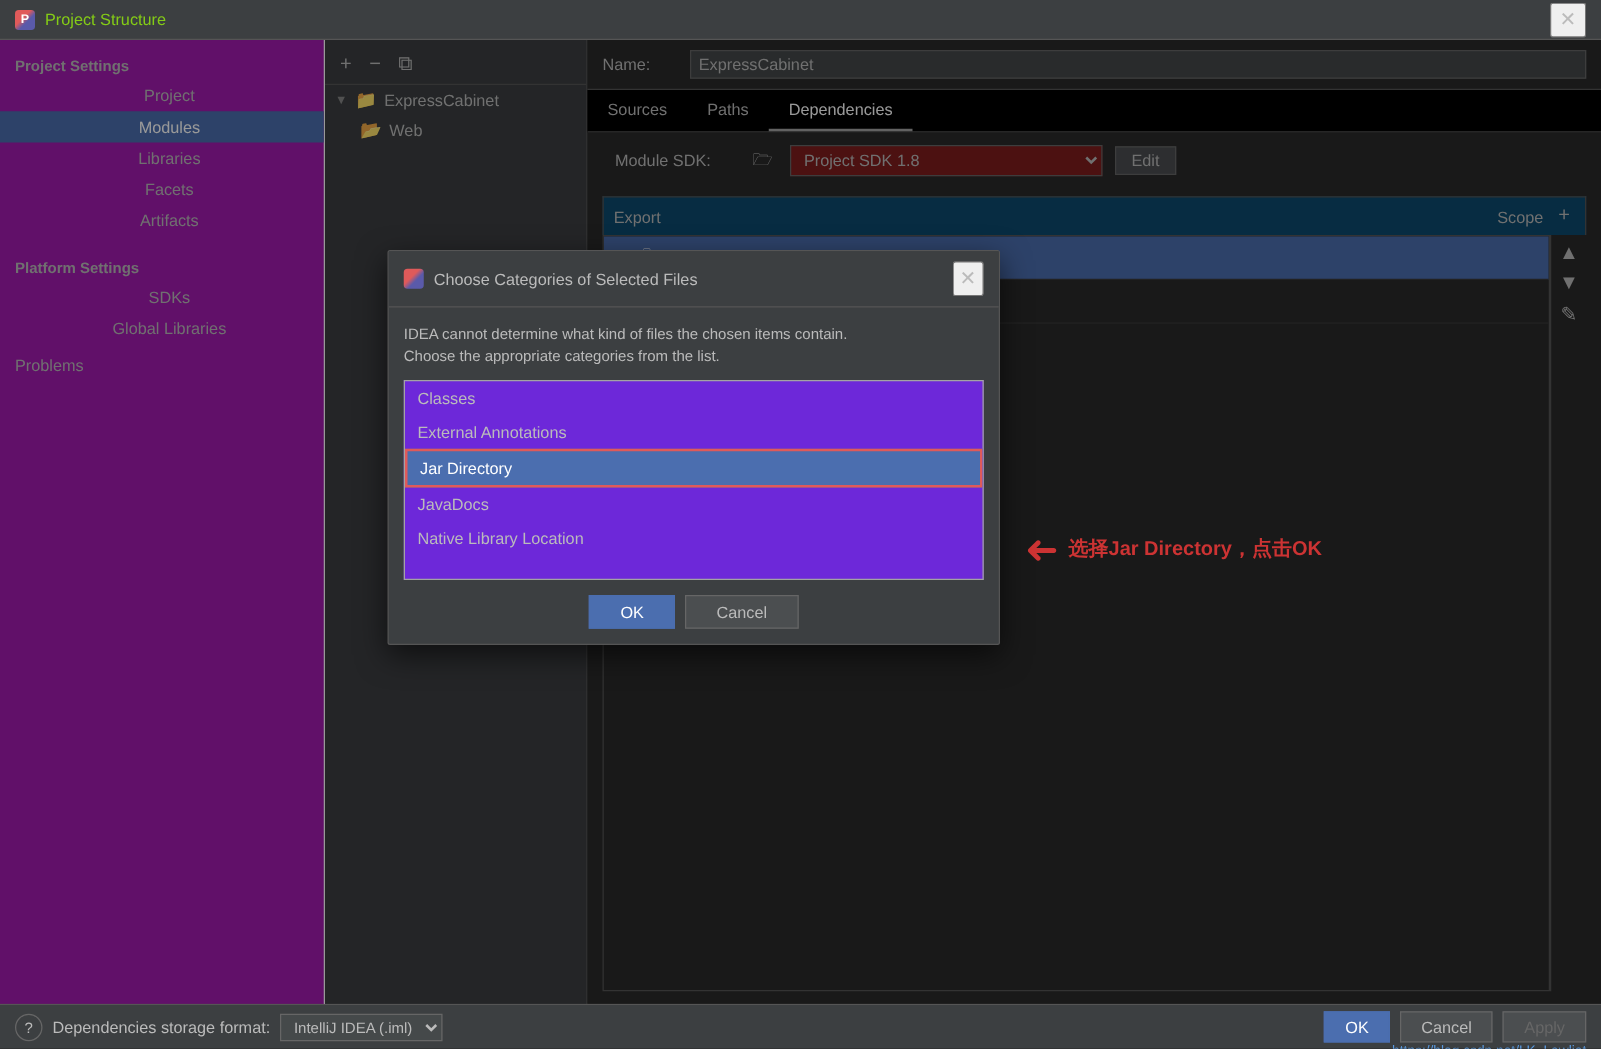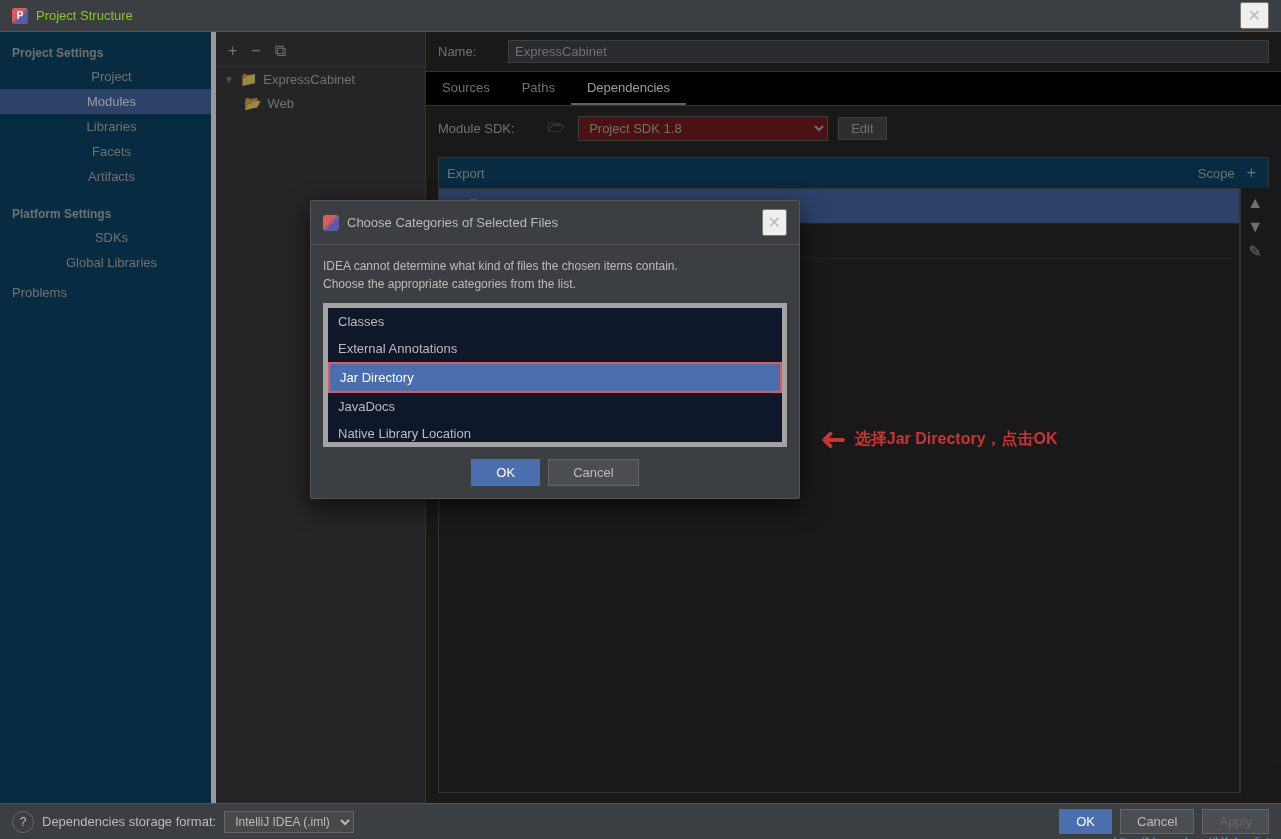--- a/index.html
+++ b/index.html
@@ -53,23 +53,23 @@
     }
 
     
     .main-layout {
       display: flex;
       height: calc(839px - 32px - 36px);
     }
 
     
     .sidebar {
-      width: 216px;
-      background: #0c4a6e;
-      border-right: 5px solid #ffffff;
+      width: 260px;
+      background: #a21caf;
+      border-right: 1px solid #ffffff;
       padding: 8px 0;
       flex-shrink: 0;
     }
     .sidebar-section-header {
       color: #bbbbbb;
       font-size: 12px;
       font-weight: bold;
       padding: 6px 12px 4px 12px;
     }
     .sidebar-item {
@@ -183,20 +183,21 @@
     }
     .sdk-row {
       display: flex;
       align-items: center;
       gap: 10px;
       margin-bottom: 8px;
     }
     .sdk-label {
       color: #bbbbbb;
       min-width: 100px;
+      margin-left: 10px;
     }
     .sdk-select {
       background: #7f1d1d;
       border: 1px solid #666;
       color: #bbbbbb;
       padding: 3px 6px;
       font-size: 13px;
       min-width: 250px;
     }
     .edit-btn {
@@ -384,23 +385,23 @@
     .dialog-body {
       padding: 12px;
     }
     .dialog-desc {
       color: #bbbbbb;
       font-size: 12px;
       line-height: 1.5;
       margin-bottom: 10px;
     }
     .dialog-list {
-      background: #0f172a;
-      border: 5px solid #a3a3a3;
-      height: 144px;
+      background: #6d28d9;
+      border: 1px solid #a3a3a3;
+      height: 160px;
       overflow-y: auto;
     }
     .dialog-list-item {
       padding: 6px 10px;
       cursor: pointer;
       color: #bbbbbb;
     }
     .dialog-list-item.selected {
       background: #4b6eaf;
       color: white;

